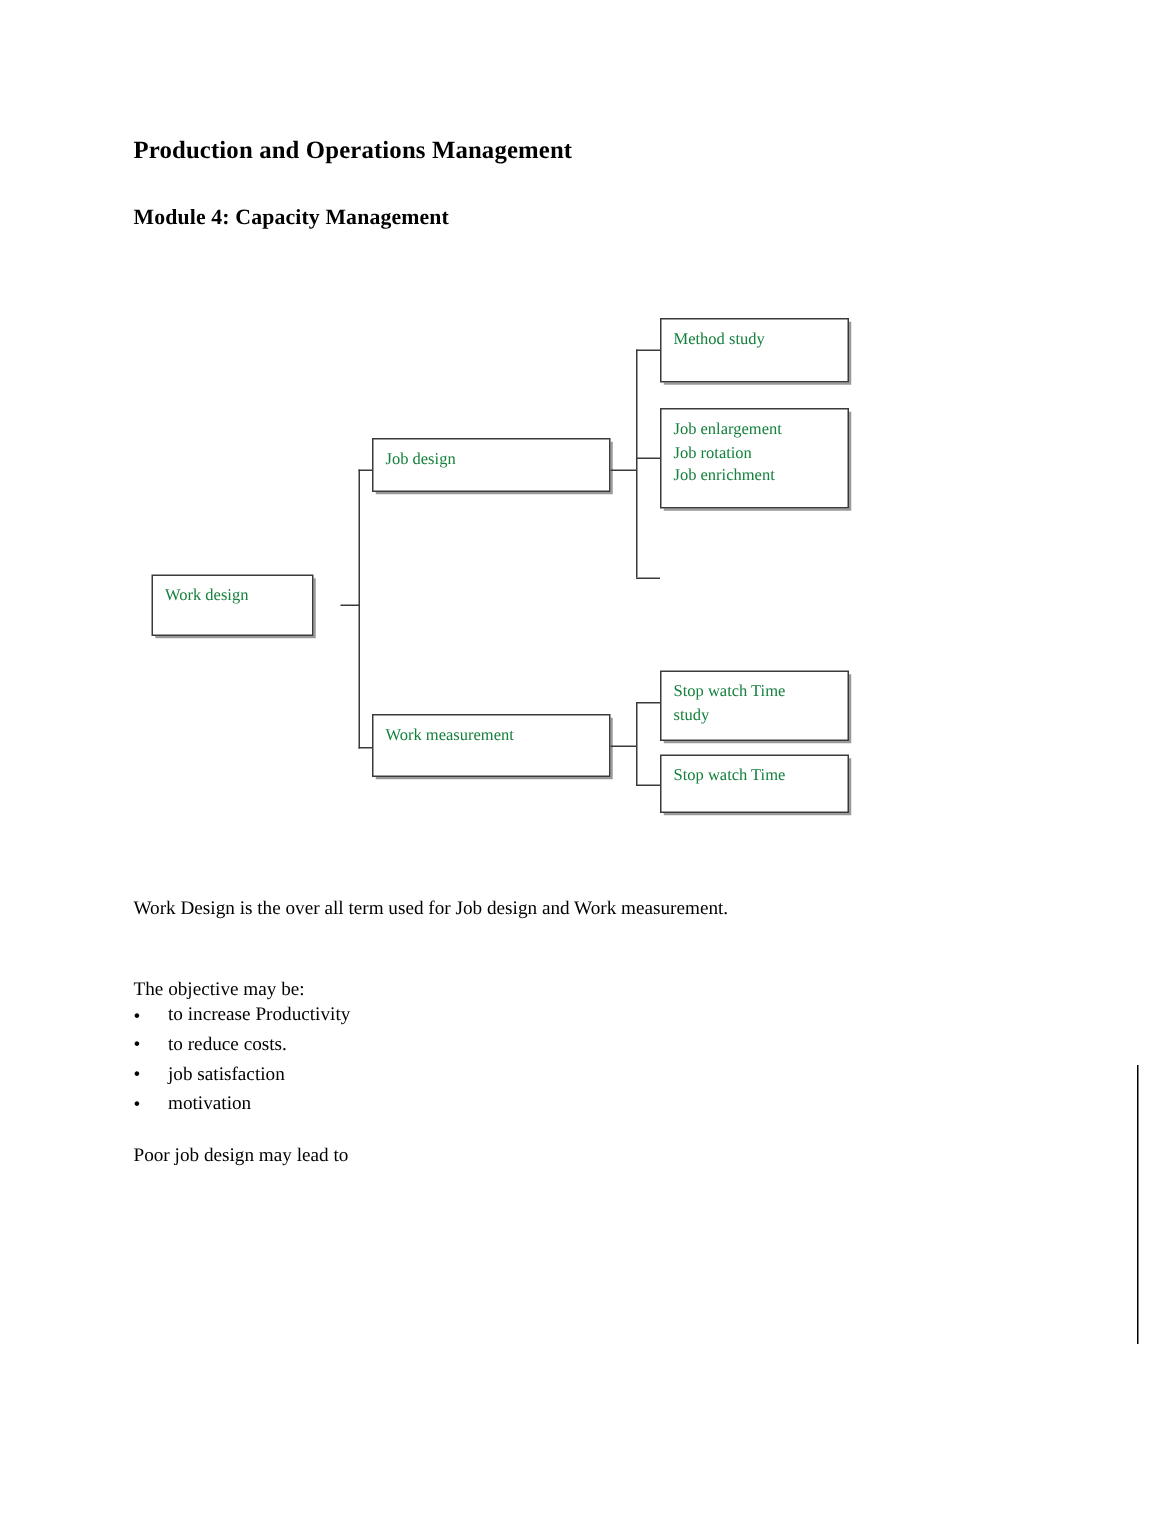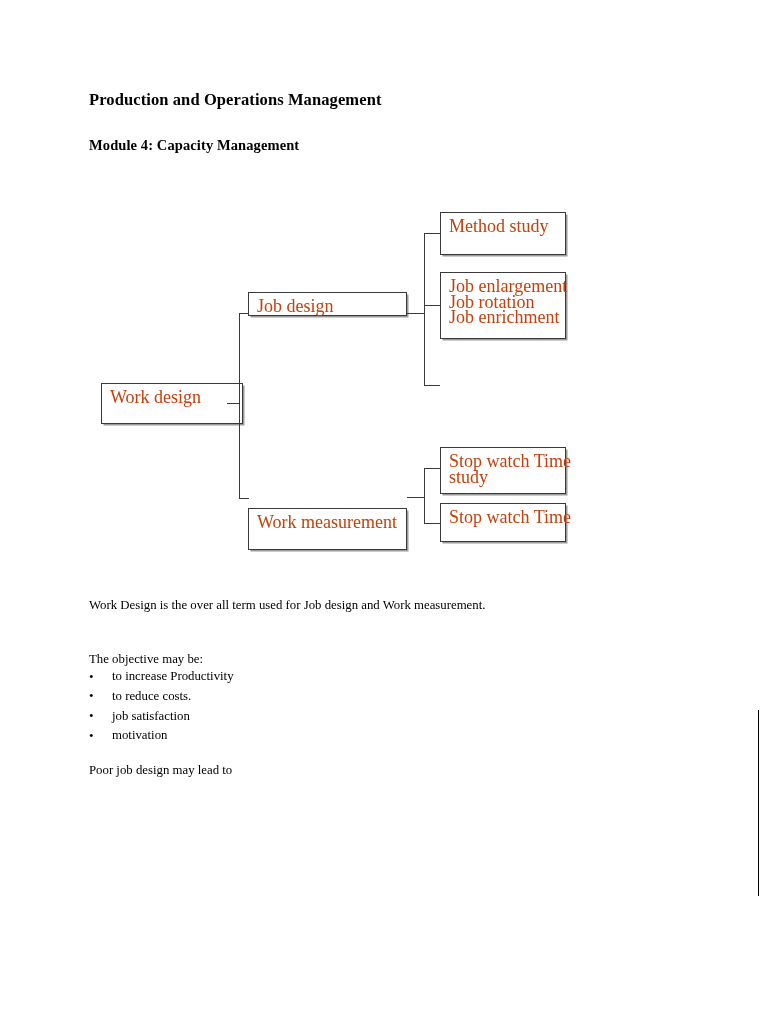--- a/index.html
+++ b/index.html
@@ -54,25 +54,25 @@
     width: 768px;
     height: 1024px;
     pointer-events: none;
   }
   .node {
     position: absolute;
     box-sizing: border-box;
     background: #ffffff;
     border: 1px solid #3a3a3a;
     box-shadow: 2px 2px 0 -0.5px #9a9a9a;
-    font-size: 18px;
+    font-size: 11px;
     line-height: 15.6px;
     padding: 6px 0 0 8px;
     pointer-events: auto;
-    color: #c2410c;
+    color: #15803d;
   }
   .node .line { display: block; white-space: nowrap; }
 
   .conn {
     position: absolute;
     background: #3a3a3a;
     pointer-events: none;
   }
   .conn.h { height: 1px; }
   .conn.v { width: 1px; }
@@ -117,51 +117,51 @@
 </head>
 <body>
 
 <div class="page">
 
   <div class="doc-title">Production and Operations Management</div>
   <div class="doc-subtitle">Module 4: Capacity Management</div>
 
   <div class="diagram">
 
-    <div class="node" style="left:101px; top:383px; width:142px; height:41px;">
+    <div class="node" style="left:101px; top:383px; width:108px; height:41px;">
       <span class="line">Work design</span>
     </div>
 
     <div class="conn h" style="left:227px; top:403px; width:13px;"></div>
     <div class="conn v" style="left:239px; top:313px; height:186px;"></div>
     <div class="conn h" style="left:239px; top:313px; width:10px;"></div>
     <div class="conn h" style="left:239px; top:498px; width:10px;"></div>
 
-    <div class="node" style="left:248px; top:292px; width:159px; height:24px;">
+    <div class="node" style="left:248px; top:292px; width:159px; height:36px;">
       <span class="line">Job design</span>
     </div>
 
     <div class="conn h" style="left:407px; top:313px; width:17px;"></div>
     <div class="conn v" style="left:424px; top:233px; height:152px;"></div>
     <div class="conn h" style="left:424px; top:233px; width:16px;"></div>
     <div class="conn h" style="left:424px; top:305px; width:16px;"></div>
     <div class="conn h" style="left:424px; top:385px; width:16px;"></div>
 
     <div class="node" style="left:440px; top:212px; width:126px; height:43px;">
       <span class="line">Method study</span>
     </div>
 
     <div class="node" style="left:440px; top:272px; width:126px; height:67px;">
       <span class="line">Job enlargement</span>
       <span class="line">Job rotation</span>
       <span class="line">Job enrichment</span>
     </div>
 
 
-    <div class="node" style="left:248px; top:476px; width:159px; height:42px;margin-top:32px;">
+    <div class="node" style="left:248px; top:476px; width:159px; height:42px;">
       <span class="line">Work measurement</span>
     </div>
 
     <div class="conn h" style="left:407px; top:497px; width:17px;"></div>
     <div class="conn v" style="left:424px; top:468px; height:56px;"></div>
     <div class="conn h" style="left:424px; top:468px; width:16px;"></div>
     <div class="conn h" style="left:424px; top:523px; width:16px;"></div>
 
     <div class="node" style="left:440px; top:447px; width:126px; height:47px;">
       <span class="line">Stop watch Time</span>

